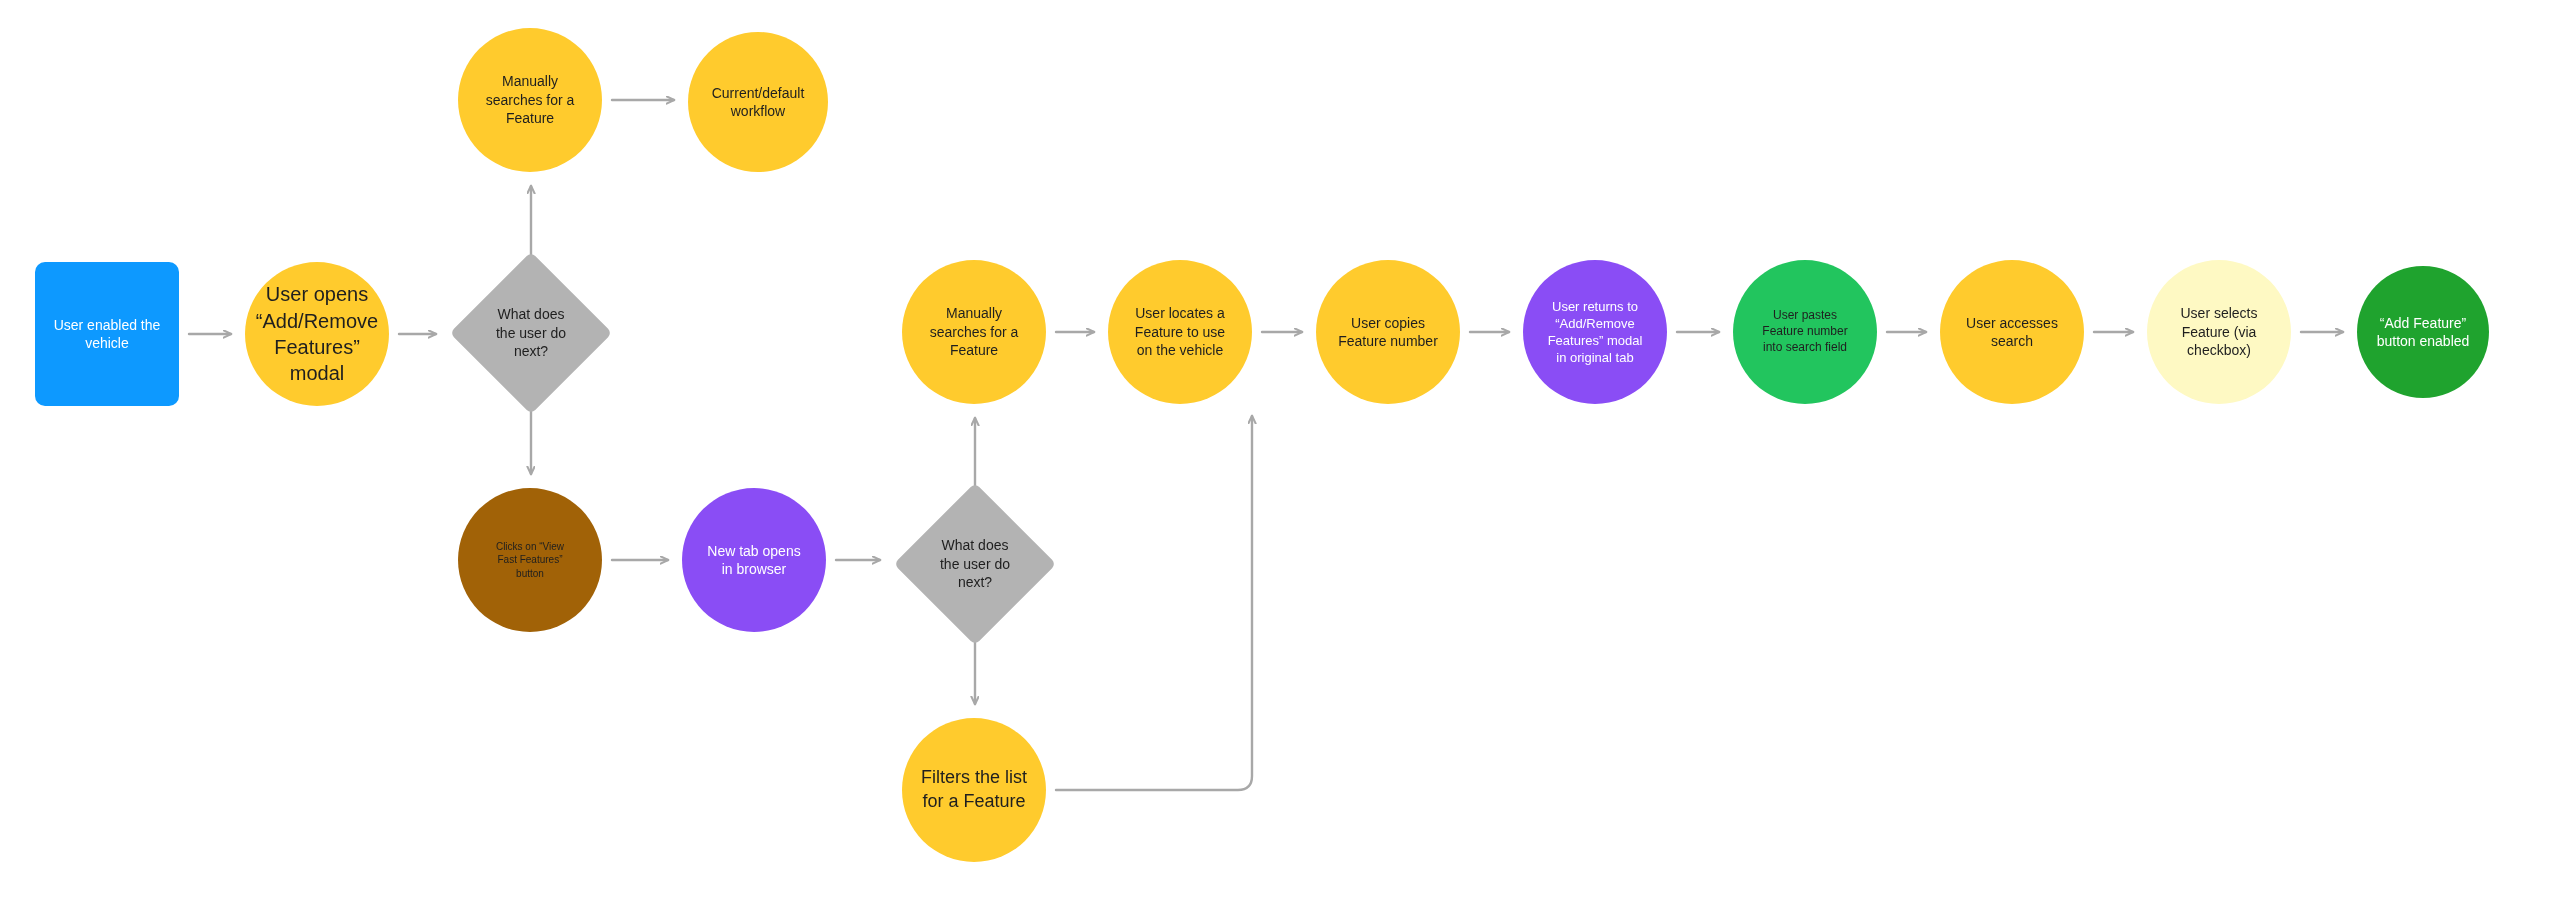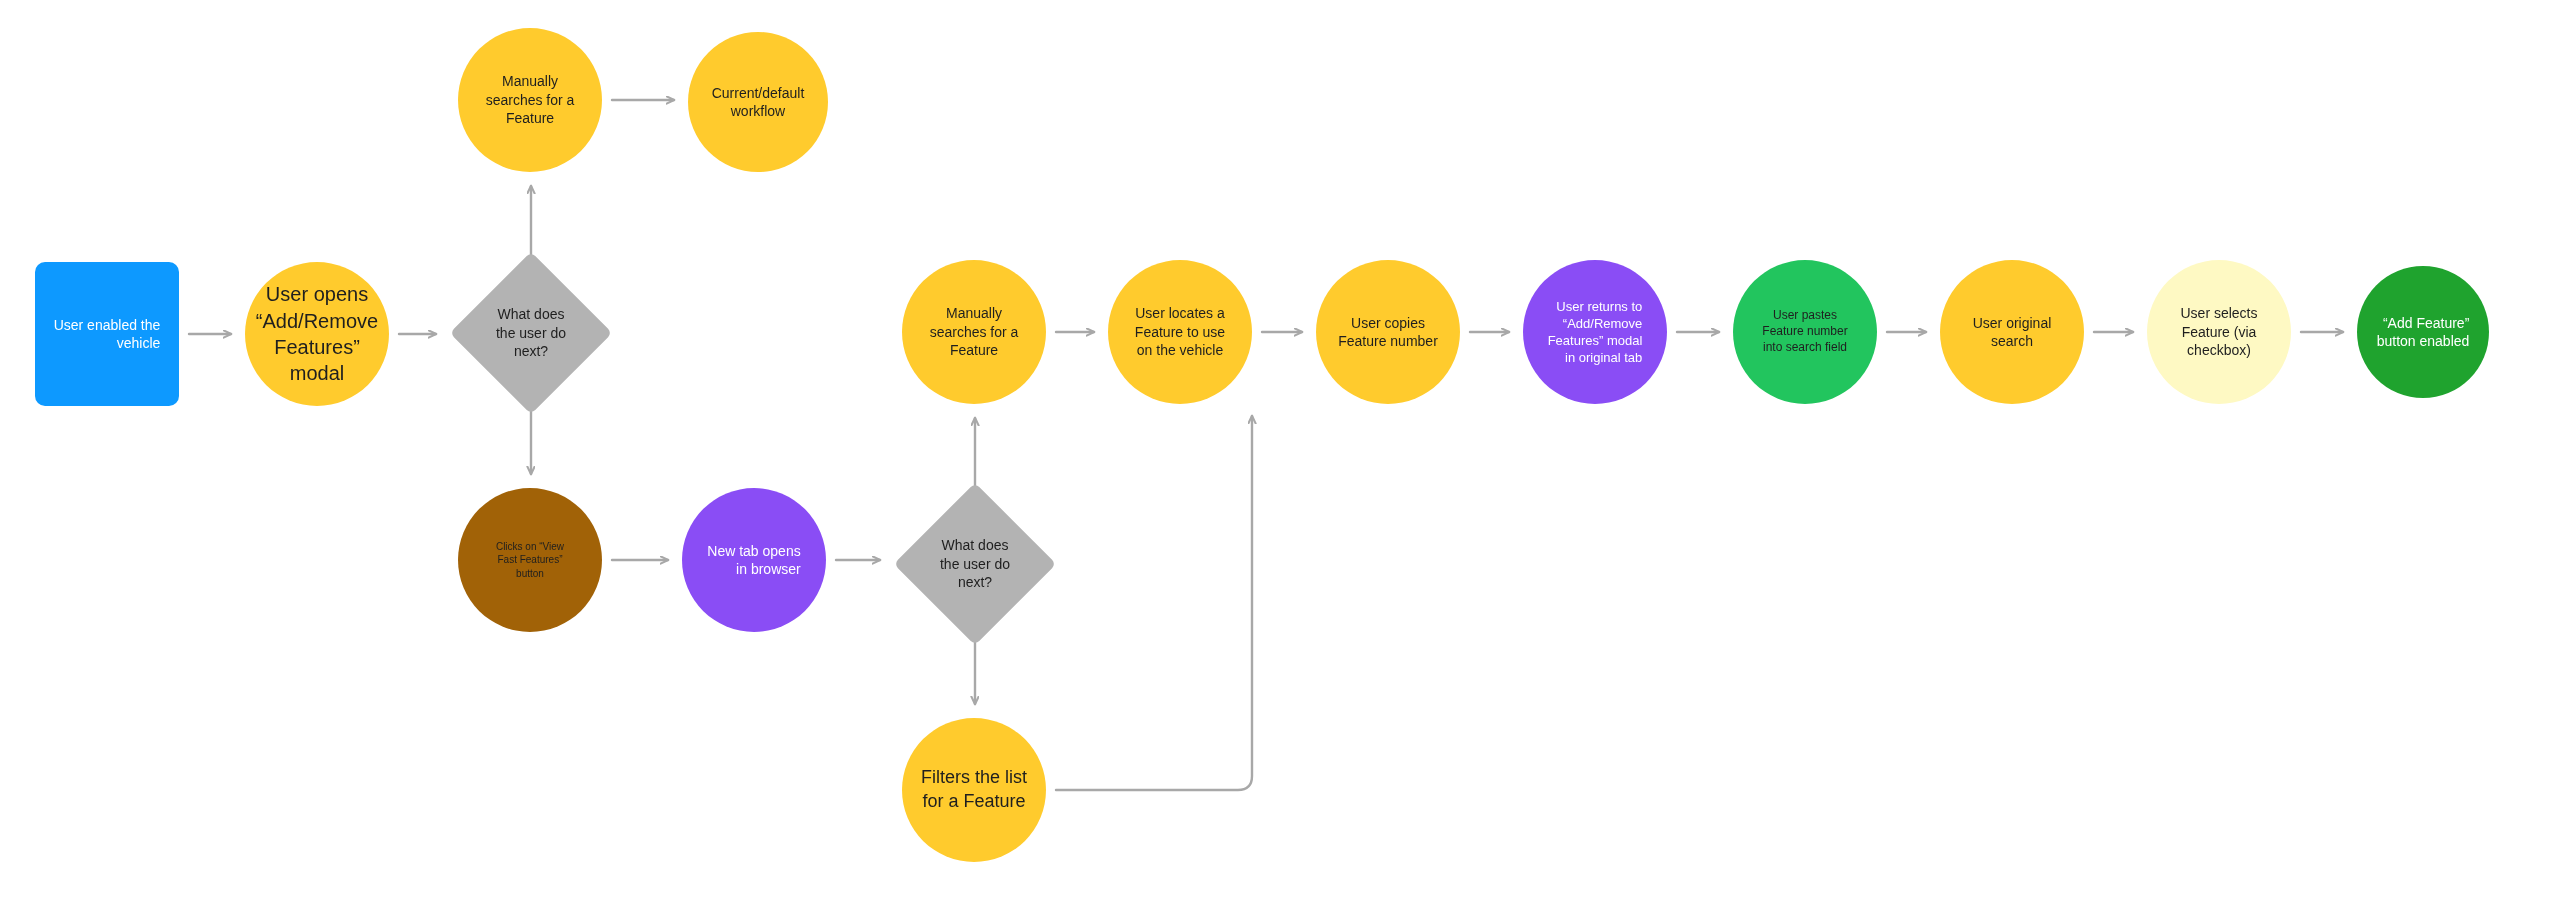--- a/index.html
+++ b/index.html
@@ -55,21 +55,21 @@
     position: absolute;
     left: 50%;
     top: 50%;
     width: 71%;
     height: 71%;
     transform: translate(-50%, -50%) rotate(45deg);
     border-radius: 6px;
     z-index: -1;
   }
   .t-dark { color: #1f1f1f; }
-  .t-light { color: #ffffff; text-align: right; }
+  .t-light { color: #ffffff; }
 </style>
 </head>
 <body>
 
 <div id="canvas">
   <svg id="edges" viewBox="0 0 2560 898" width="2560" height="898" aria-hidden="true">
     <defs>
       <marker id="arrowhead" markerWidth="11" markerHeight="11" refX="8.4" refY="4.2" orient="auto" markerUnits="userSpaceOnUse">
         <path d="M1,0.6 L8.6,4.2 L1,7.8" fill="none" stroke="#A8A8A8" stroke-width="2.1" stroke-linecap="round" stroke-linejoin="round"></path>
       </marker>
@@ -157,21 +157,21 @@
 “Add/Remove
 Features” modal
 in original tab</span>
       </div>
       <div class="node shape-circle" style="left: 1733px; top: 260px; width: 144px; height: 144px; font-size: 12px; background: #22c55e;">
         <span class="label t-dark">User pastes
 Feature number
 into search field</span>
       </div>
       <div class="node shape-circle" style="left: 1940px; top: 260px; width: 144px; height: 144px; font-size: 14px; background: rgb(255, 203, 45);">
-        <span class="label t-dark">User original
+        <span class="label t-dark">User accesses
 search</span>
       </div>
       <div class="node shape-circle" style="left: 2147px; top: 260px; width: 144px; height: 144px; font-size: 14px; background: #fef9c3;">
         <span class="label t-dark">User selects
 Feature (via
 checkbox)</span>
       </div>
       <div class="node shape-circle" style="left: 2357px; top: 266px; width: 132px; height: 132px; font-size: 14px; background: rgb(31, 163, 46);">
         <span class="label t-light">“Add Feature”
 button enabled</span>

